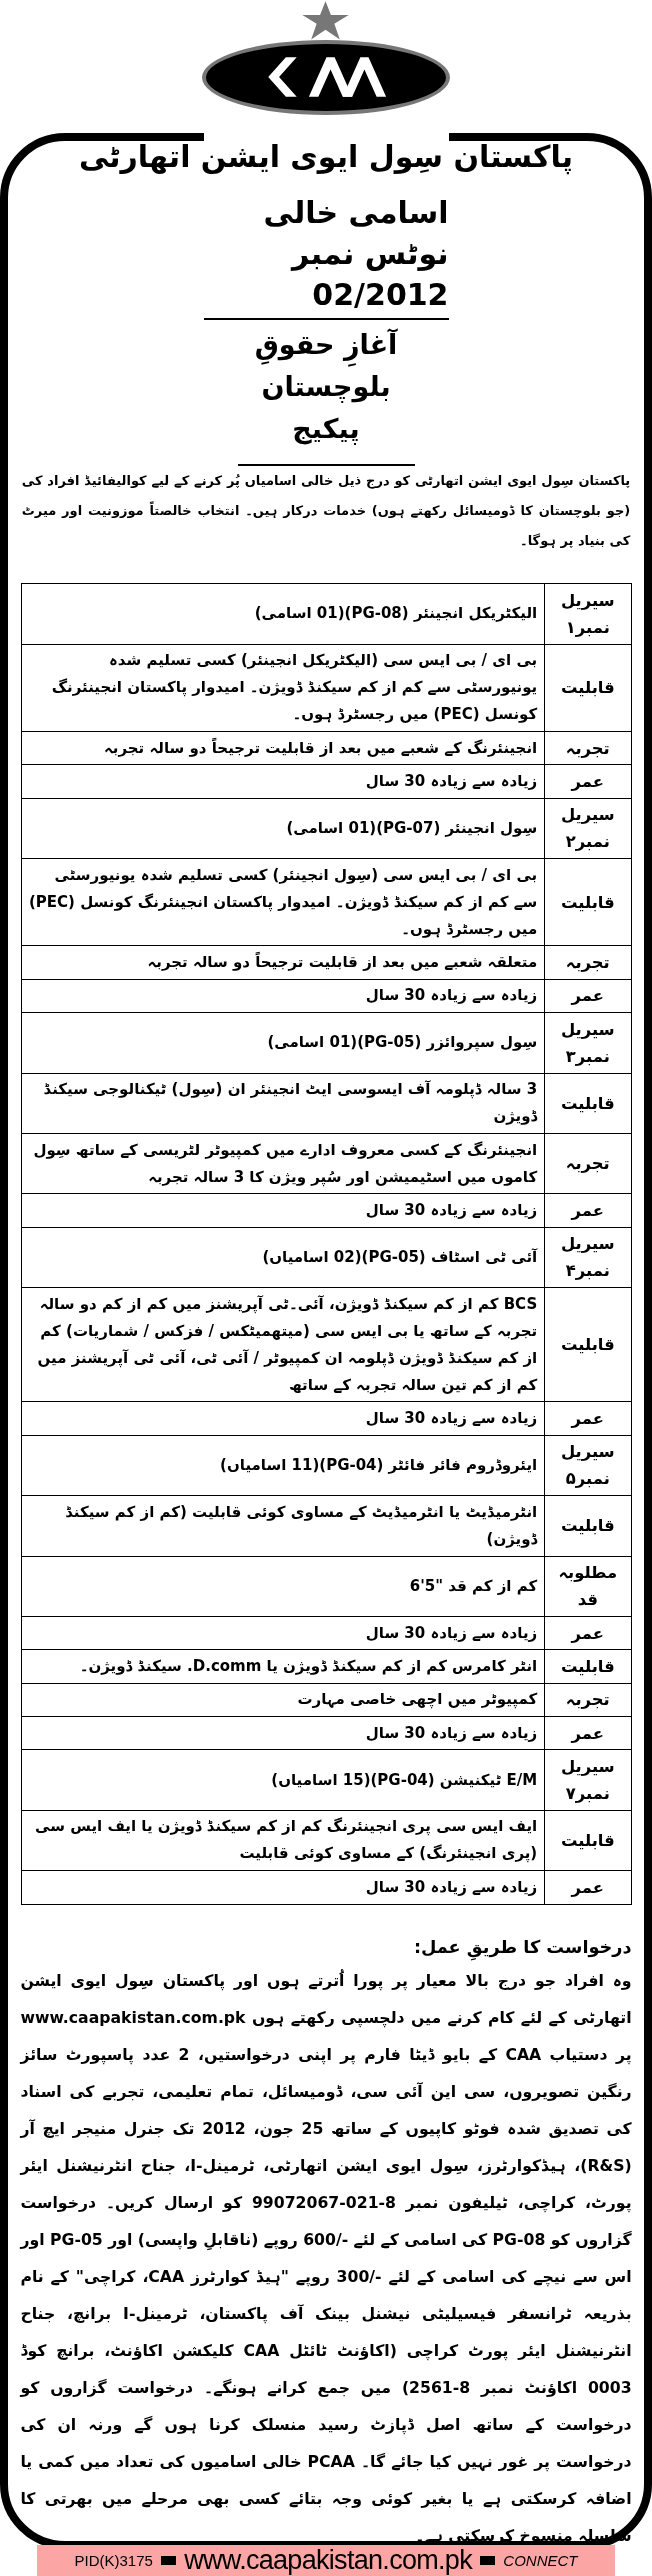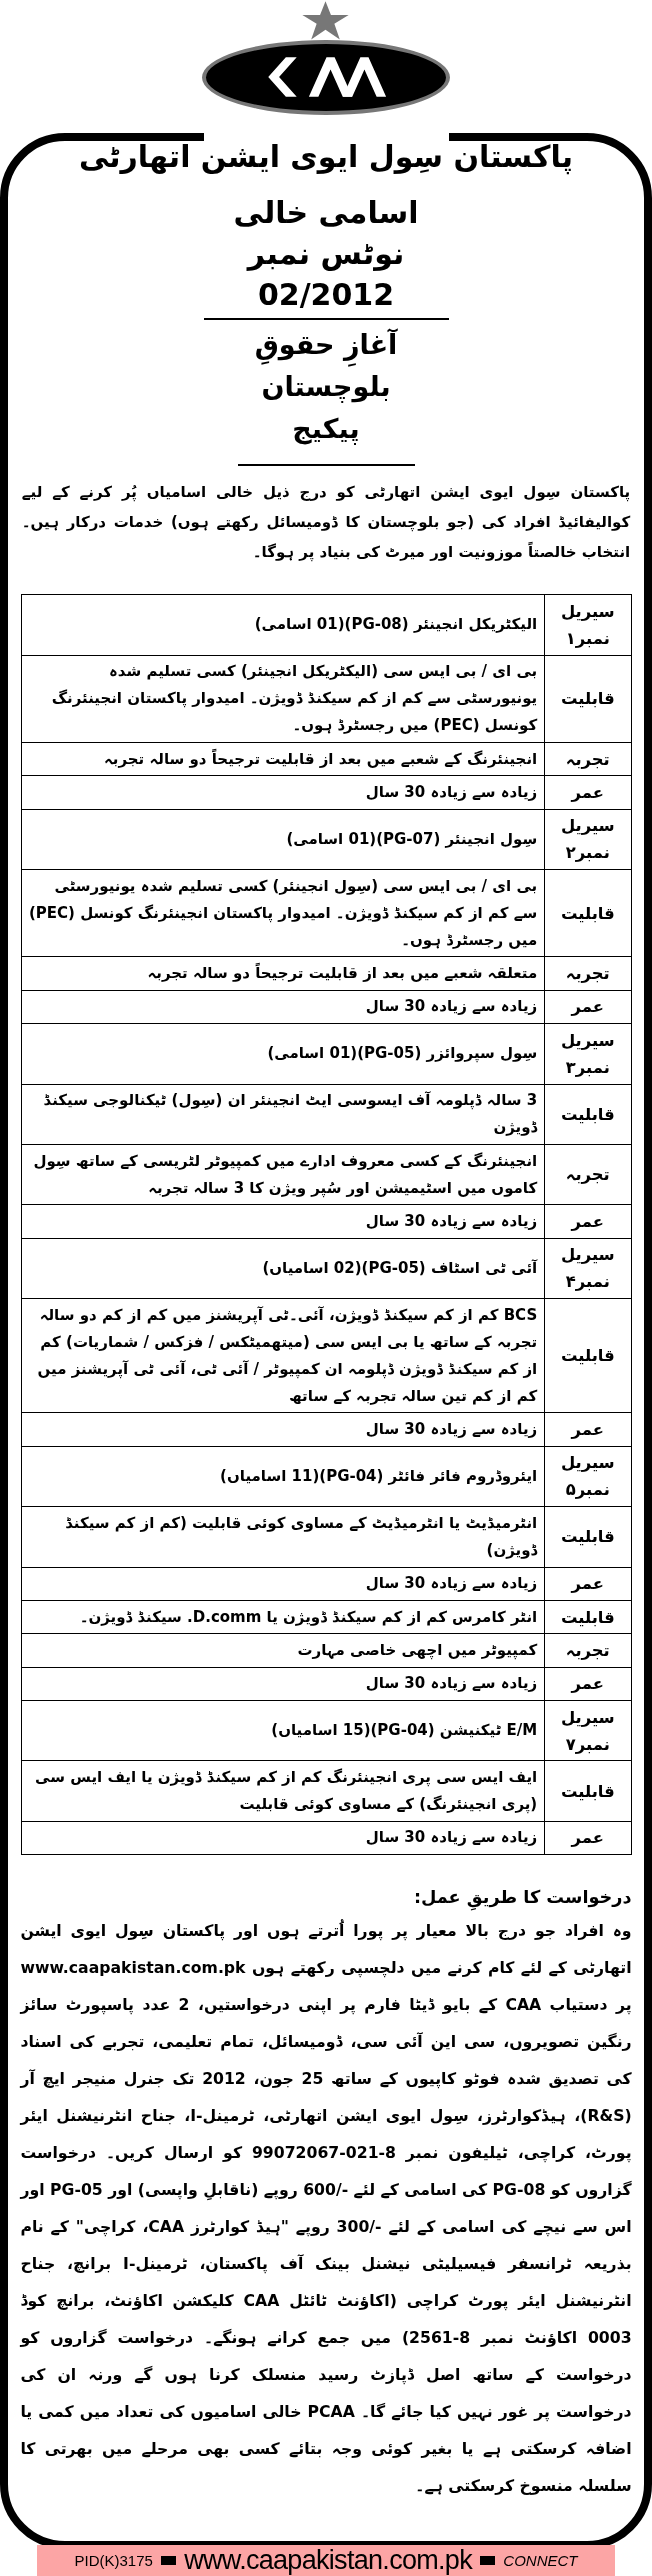--- a/index.html
+++ b/index.html
@@ -21,28 +21,28 @@
     position: absolute; left: 202px; top: 40px; width: 248px; height: 75px;
     background: #000; border: 4.1px solid #777; border-radius: 50%; box-sizing: border-box;
   }
   .logo-letters { position: absolute; left: 59px; top: 12.3px; width: 123px; height: 42px; }
 
   .content { position: absolute; left: 20.4px; right: 20.4px; top: 129px; direction: rtl; }
   .org-title {
     text-align: center; font-size: 30px; font-weight: bold; margin-top: 3.4px; line-height: 49px;
   }
   .notice-title {
-    text-align: center; font-size: 30px; font-weight: bold; margin: 11px auto 0; line-height: 41px;
+    font-size: 30px; font-weight: bold; margin: 11px auto 0; line-height: 41px;
     width: 245px; border-bottom: 2px solid #000; padding-bottom: 2.7px;
   }
   .notice-subtitle {
     text-align: center; font-size: 27px; font-weight: bold; margin: 4.1px auto 0; line-height: 42px;
     width: 177px; border-bottom: 2px solid #000; padding-bottom: 14px;
   }
-  .intro { font-size: 15px; font-weight: bold; line-height: 30px; margin-top: 11px; text-align: justify; padding: 0 1.4px; }
+  .intro { font-size: 13px; font-weight: bold; line-height: 30px; margin-top: 0; text-align: justify; padding: 0 1.4px; }
 
   table.posts {
     width: 611px; margin-top: 27px; border-collapse: collapse; direction: rtl;
   }
   table.posts td {
     border: 1.4px solid #000; font-size: 15px; font-weight: bold; line-height: 27px;
     padding: 2.7px 6.8px; vertical-align: middle;
   }
   table.posts td.label { width: 72px; text-align: center; font-size: 16.4px; }
   table.posts td.value { text-align: right; }
@@ -147,20 +147,24 @@
         </tr>
         <tr>
           <td class="label">سیریل نمبر۵</td>
           <td class="value">ایئروڈروم فائر فائٹر (PG-04)(11 اسامیاں)</td>
         </tr>
         <tr>
           <td class="label">قابلیت</td>
           <td class="value">انٹرمیڈیٹ یا انٹرمیڈیٹ کے مساوی کوئی قابلیت (کم از کم سیکنڈ ڈویژن)</td>
         </tr>
         <tr>
+          <td class="label">مطلوبہ قد</td>
+          <td class="value">کم از کم قد "5'6</td>
+        </tr>
+        <tr>
           <td class="label">عمر</td>
           <td class="value">زیادہ سے زیادہ 30 سال</td>
         </tr>
         <tr>
           <td class="label">قابلیت</td>
           <td class="value">انٹر کامرس کم از کم سیکنڈ ڈویژن یا D.comm. سیکنڈ ڈویژن۔</td>
         </tr>
         <tr>
           <td class="label">تجربہ</td>
           <td class="value">کمپیوٹر میں اچھی خاصی مہارت</td>

